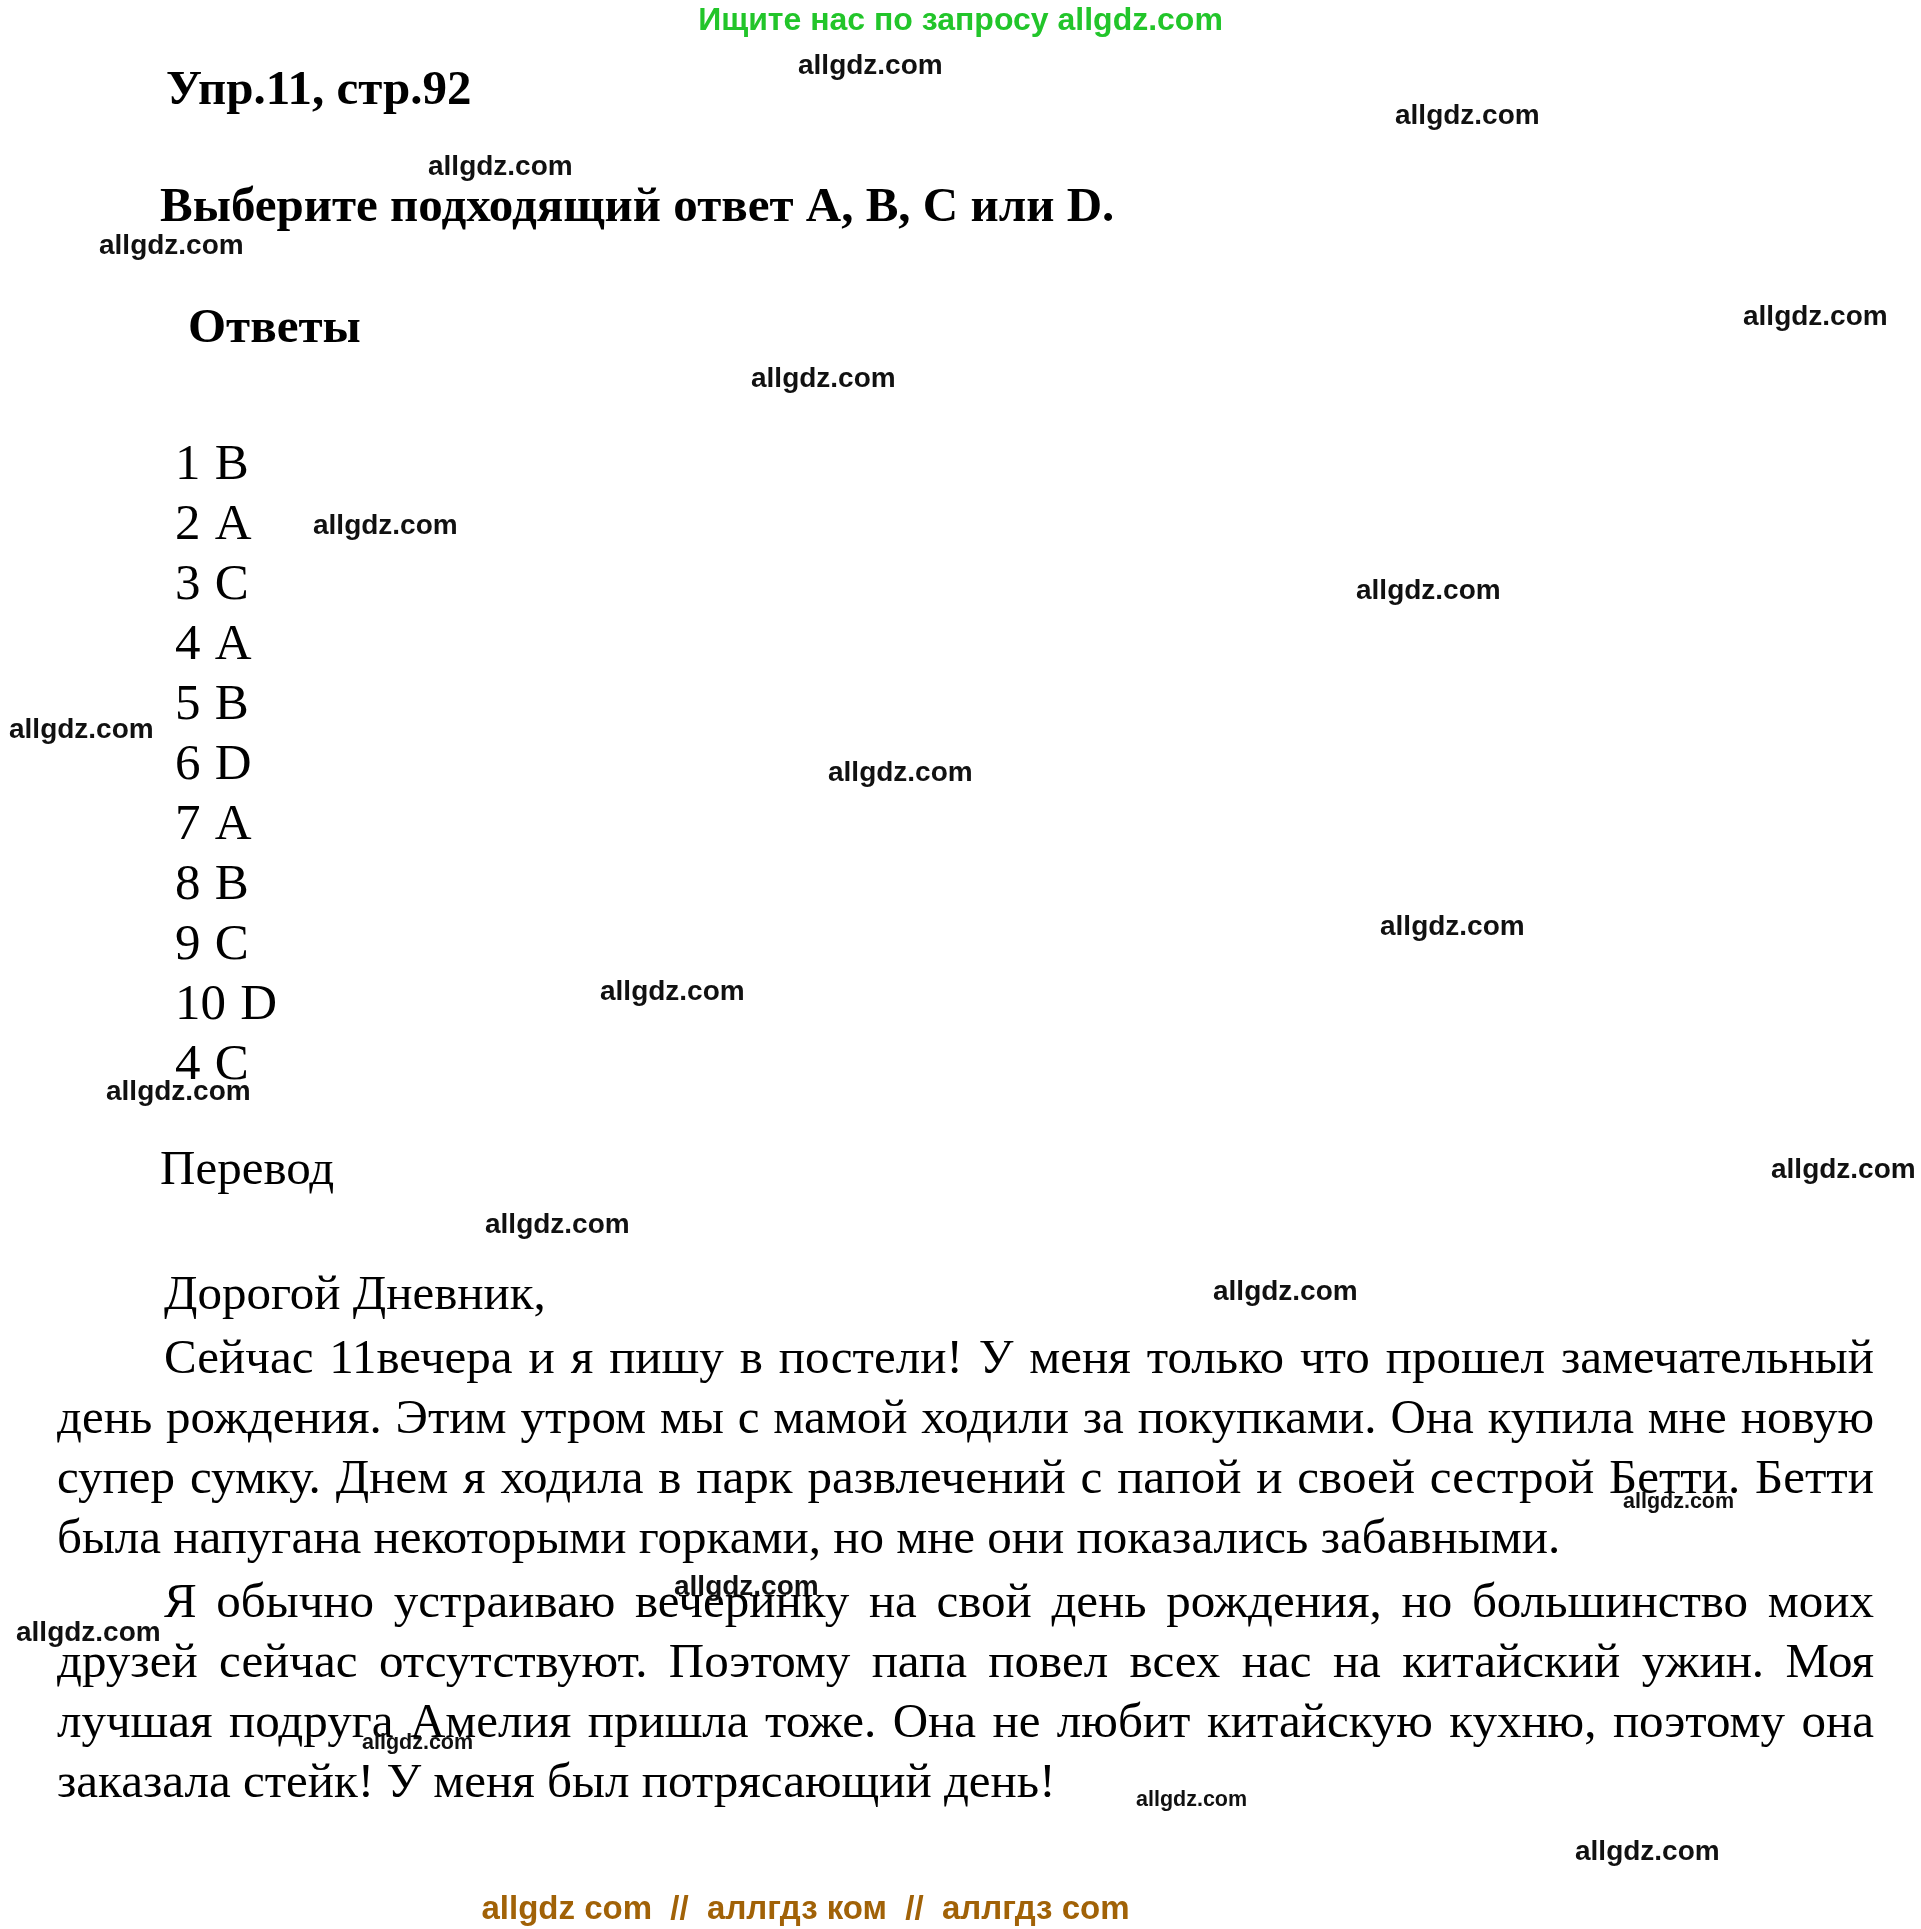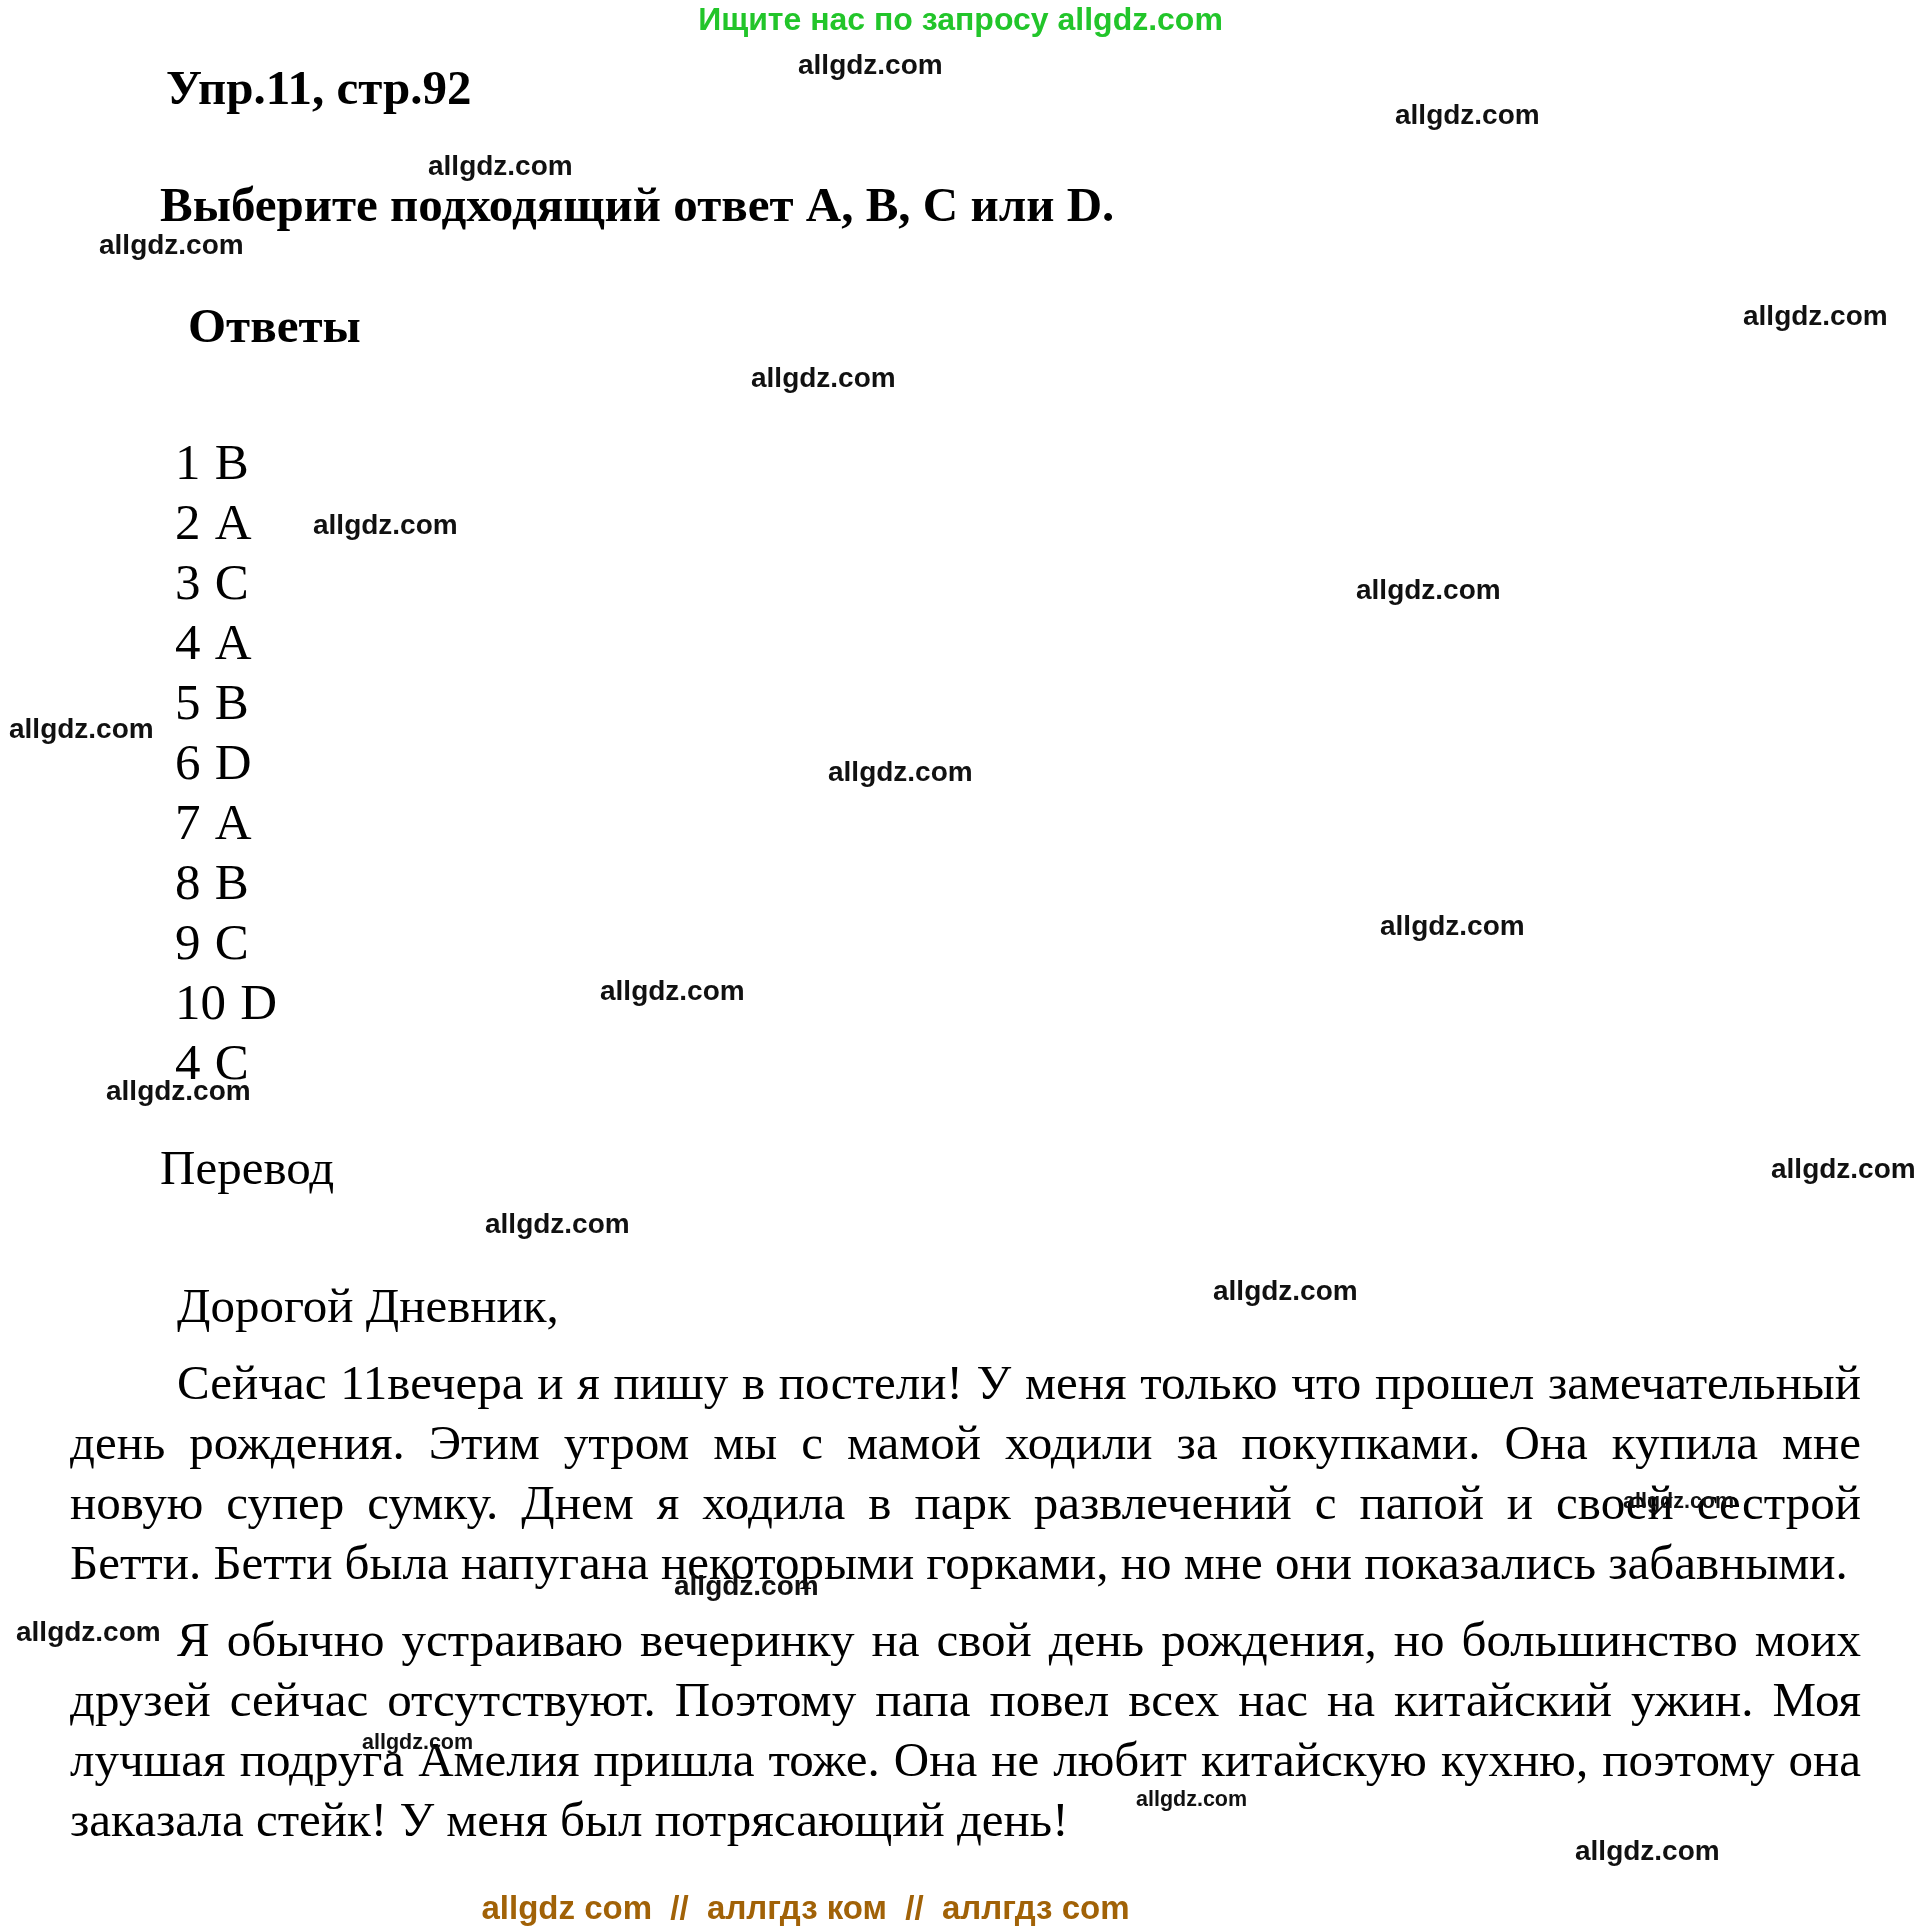--- a/index.html
+++ b/index.html
@@ -11,21 +11,21 @@
     font-size: 32px; line-height: 39px; color: #22c52a;
   }
   .title { position: absolute; left: 160px; top: 59px; font-size: 49px; font-weight: bold; line-height: 57px; white-space: nowrap; margin-left: 6px; }
   .task { position: absolute; left: 160px; top: 176px; font-size: 49px; font-weight: bold; line-height: 57px; white-space: nowrap; }
   .h-answers { position: absolute; left: 148px; top: 297px; font-size: 49px; font-weight: bold; line-height: 57px; margin-left: 40px; }
   .answers { position: absolute; left: 159px; top: 416px; margin: 16px; padding: 0; list-style: none; }
   .answers li { font-size: 51px; line-height: 60px; height: 60px; white-space: nowrap; }
   .answers li span.num { margin-right: 14.3px; }
   .h-translation { position: absolute; left: 160px; top: 1139px; font-size: 49px; font-weight: normal; line-height: 57px; }
   .diary { position: absolute; left: 53px; top: 1259px; width: 1825px; font-size: 49px; line-height: 60px; }
-  .diary p { margin: 17px; text-align: justify; text-align-last: left; }
+  .diary p { margin: 4px; text-align: justify; text-align-last: left; }
   .diary .salutation { text-indent: 107px; }
   .diary .p1 { text-indent: 107px; }
   .diary .p2 { text-indent: 107px; }
   .wm { position: absolute; font-size: 28px; line-height: 30px; color: #111; white-space: nowrap; }
   .wm.small { font-size: 21.5px; line-height: 23px; }
   .footer {
     position: absolute; left: 0; width: 1611px; top: 1888px; text-align: center;
     font-size: 33px; line-height: 39px; color: #a16207; white-space: pre;
   }
 </style>

